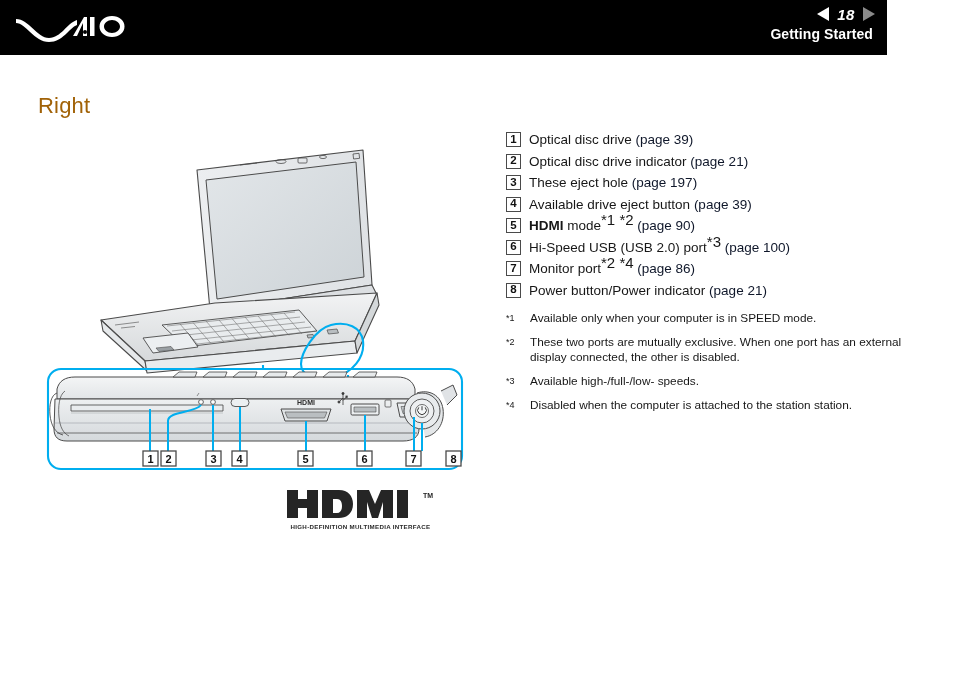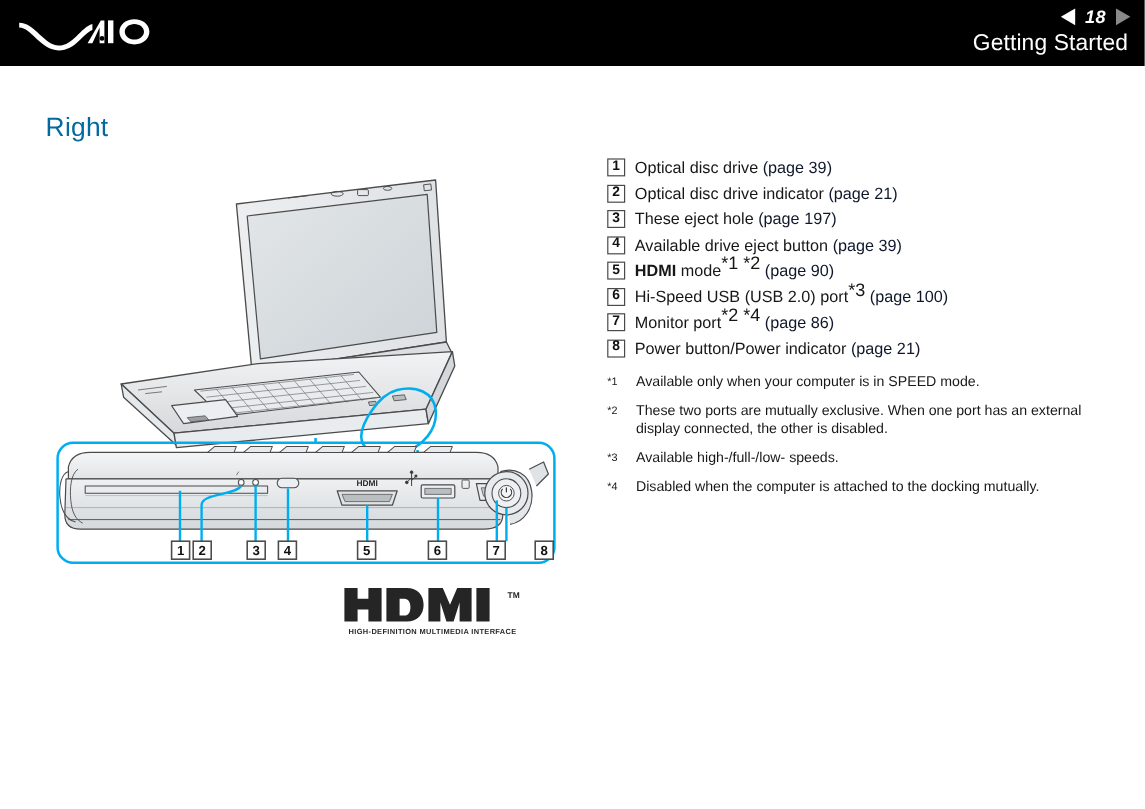--- a/index.html
+++ b/index.html
@@ -9,21 +9,21 @@
     background: #ffffff;
     font-family: "Liberation Sans", sans-serif;
     color: #1a1a1a;
     overflow: hidden;
     position: relative;
   }
 
   
   #header {
     position: absolute; left:0; top:0;
-    width: 954px; height: 55px;
+    width: 887px; height: 55px;
     background: #000000;
   }
   #vaio-logo {
     position: absolute; left: 14px; top: 8px;
     width: 130px; height: 40px;
   }
   #pager {
     position: absolute; right: 12px; top: 3px;
     display: flex; align-items: center; gap: 7px;
     height: 22px;
@@ -35,28 +35,28 @@
   }
   .tri-left { border-right: 12px solid #ffffff; }
   .tri-right { border-left: 12px solid #8a8a8a; }
   #page-num {
     color: #ffffff; font-size: 15px; font-weight: bold;
     font-style: italic; letter-spacing: .5px;
     min-width: 20px; text-align: center;
   }
   #section-title {
     position: absolute; right: 14px; top: 26px;
-    color: #ffffff; font-size: 19px; font-weight: normal;
+    color: #ffffff; font-size: 14px; font-weight: bold;
     letter-spacing: .1px;
   }
 
   
   #page-heading {
     position: absolute; left: 38px; top: 93px;
-    font-size: 22px; color: #0369a1; font-weight: normal;
+    font-size: 22px; color: #a16207; font-weight: normal;
     letter-spacing: .2px;
   }
 
   
   #callout-list {
     position: absolute; left: 506px; top: 131px;
     width: 420px;
   }
   .callout-row {
     display: flex; align-items: flex-start;
@@ -400,15 +400,15 @@
   <div class="fn-row">
     <span class="fn-mark">*2</span>
     <span class="fn-text">These two ports are mutually exclusive. When one port has an external display connected, the other is disabled.</span>
   </div>
   <div class="fn-row">
     <span class="fn-mark">*3</span>
     <span class="fn-text">Available high-/full-/low- speeds.</span>
   </div>
   <div class="fn-row">
     <span class="fn-mark">*4</span>
-    <span class="fn-text">Disabled when the computer is attached to the docking mutually.</span>
+    <span class="fn-text">Disabled when the computer is attached to the station station.</span>
   </div>
 </div>
 
 </body></html>

